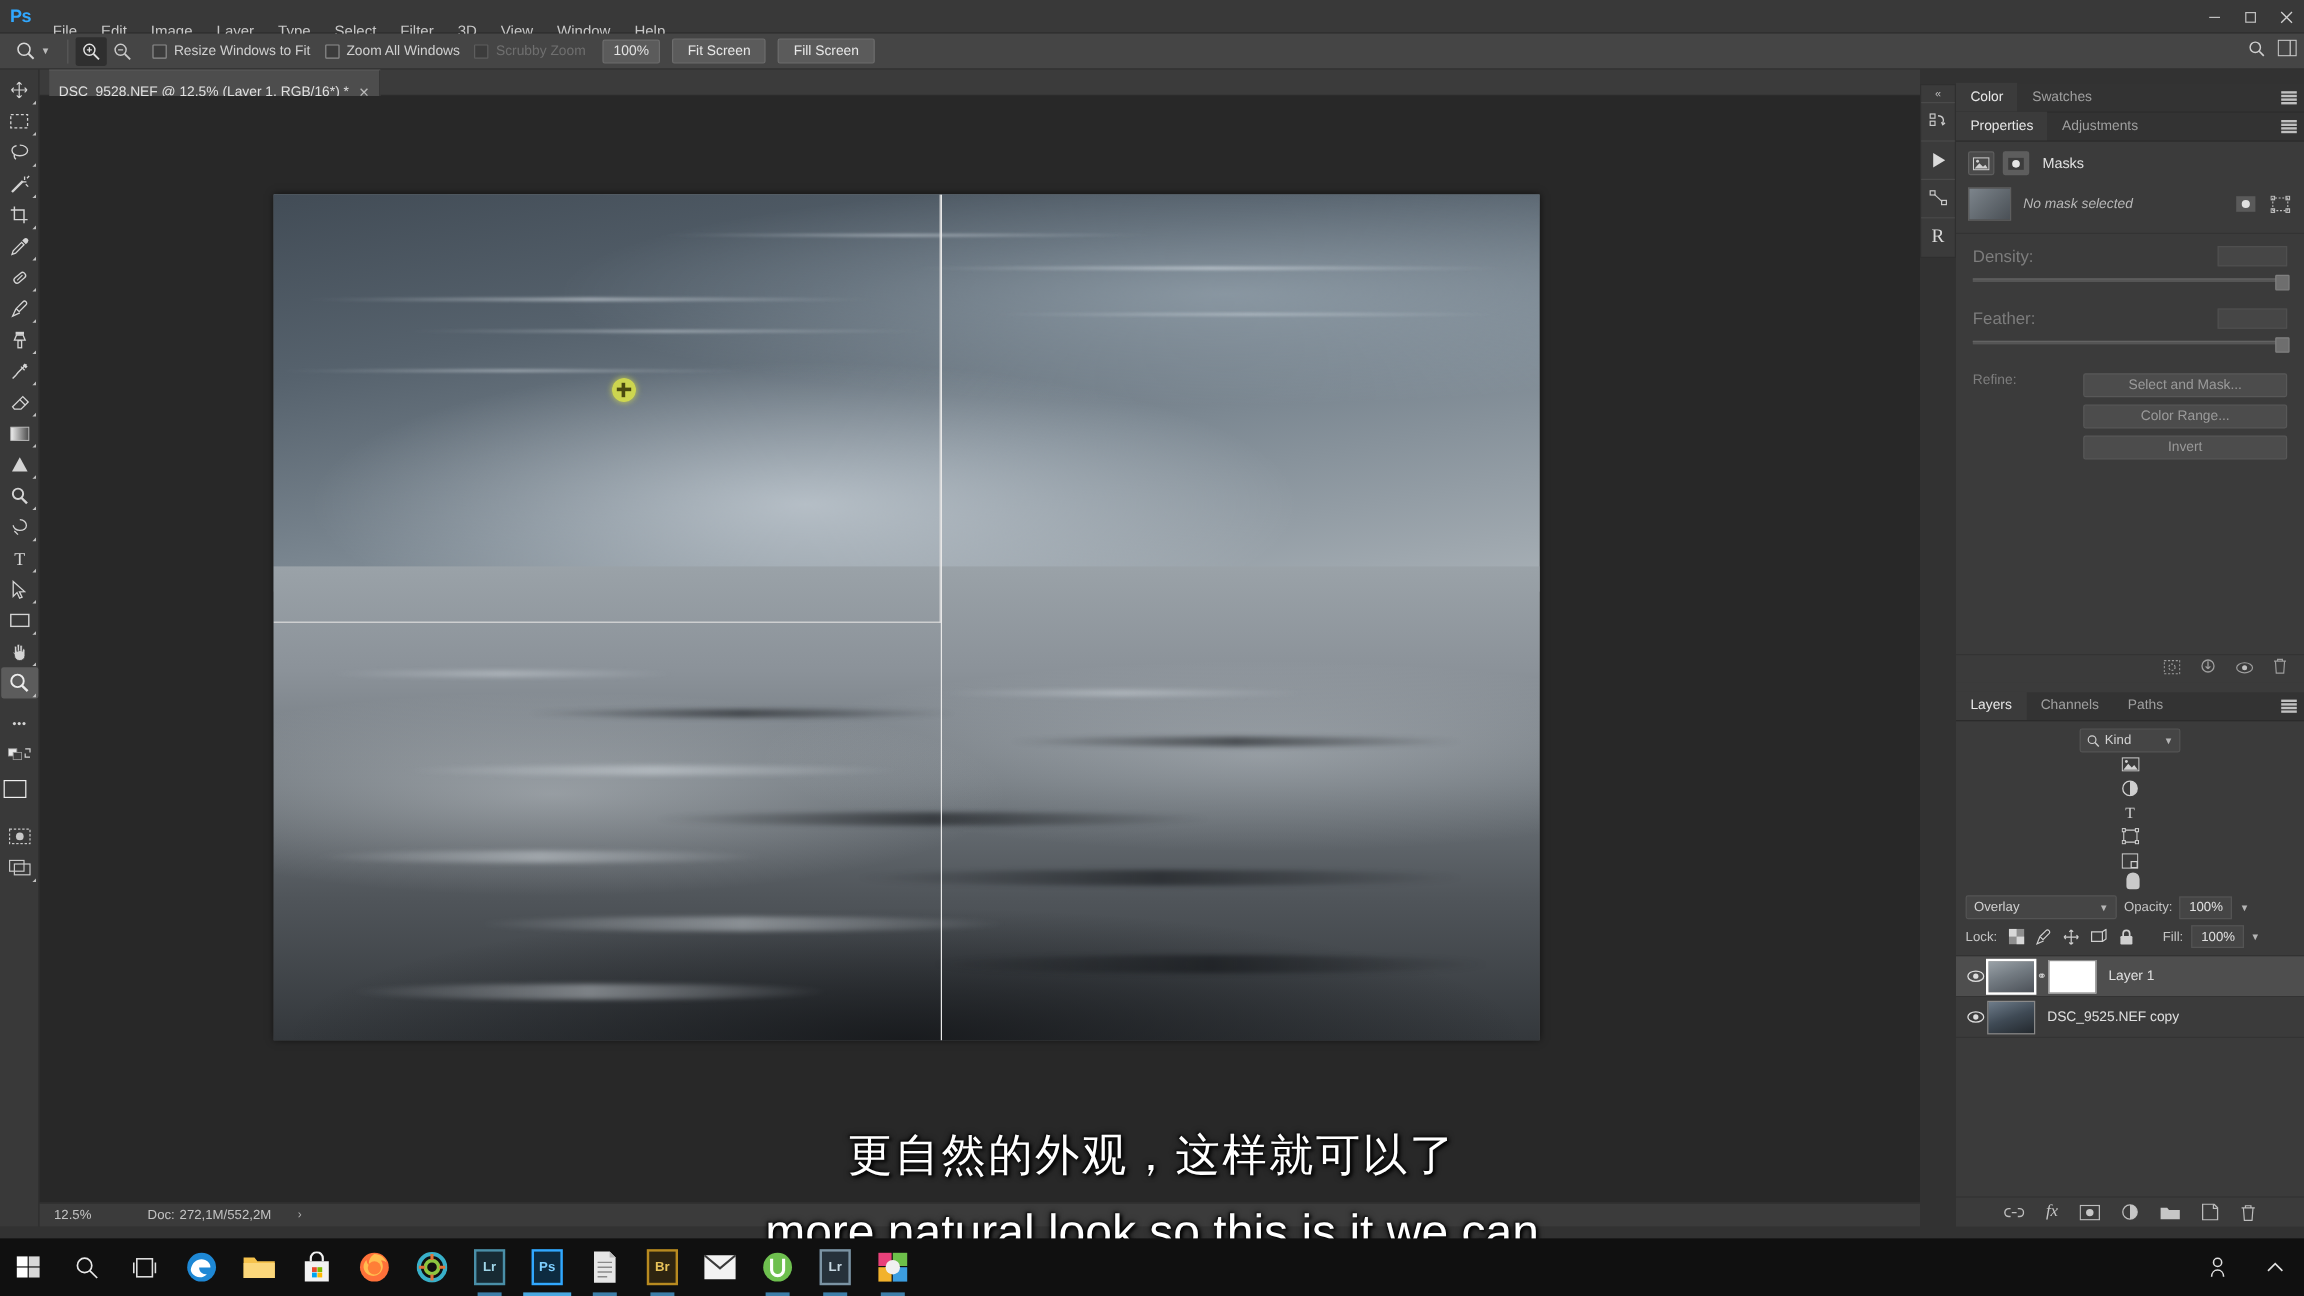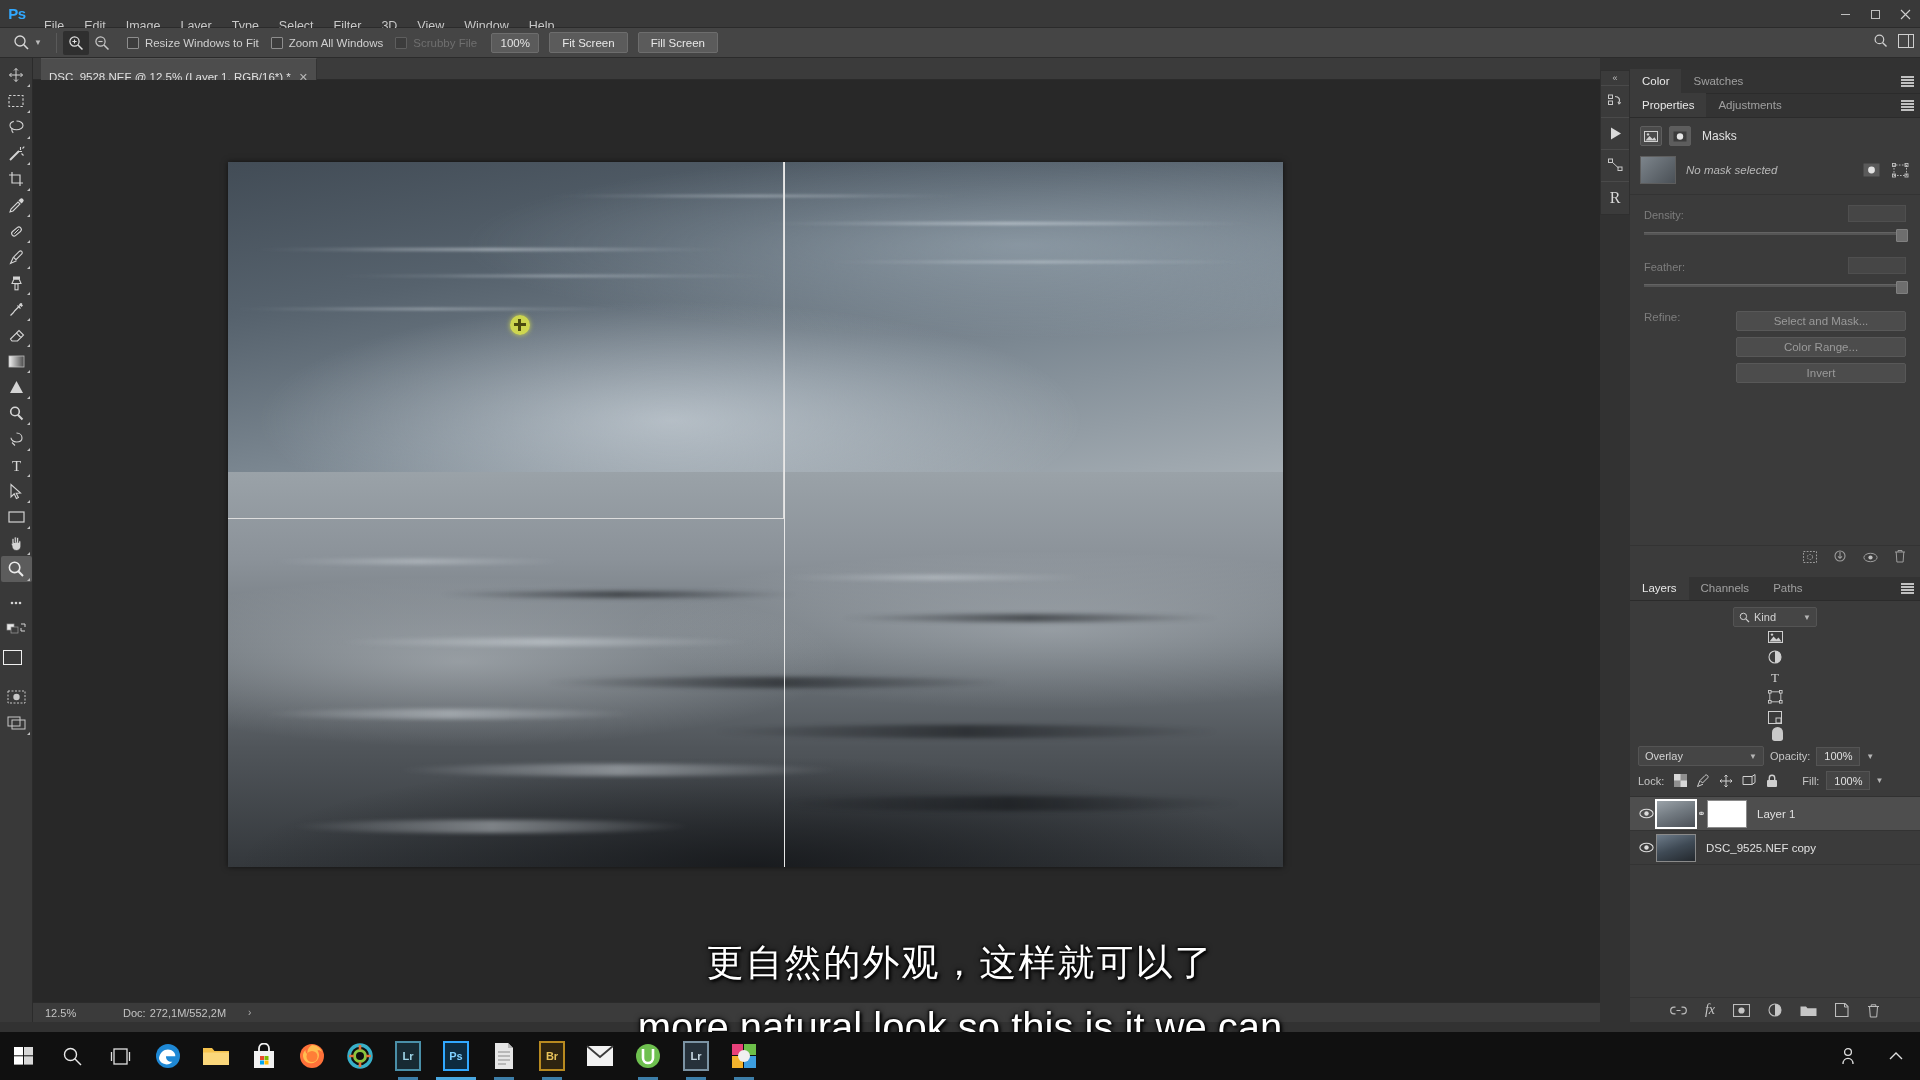--- a/index.html
+++ b/index.html
@@ -219,21 +219,21 @@
     border-bottom: 1px solid #333;
   }
   .mask-thumb {
     width: 36px; height: 28px; background: linear-gradient(135deg,#7d858c,#4a5056);
     border: 1px solid #5e5e5e;
   }
   .mask-label { color: #b8b8b8; font-size: 11.5px; font-style: italic; flex: 1; }
   .mask-btn { width: 19px; height: 17px; display: flex; align-items: center; justify-content: center; }
 
   .prop-row { padding: 10px 14px 2px; }
-  .prop-label { color: #7d7d7d; font-size: 11px; display: inline-block; }
+  .prop-label { color: #7d7d7d; font-size: 14px; display: inline-block; }
   .prop-val {
     float: right; width: 58px; height: 17px; background: #464646; border: 1px solid #4f4f4f;
   }
   .slider {
     clear: both; height: 3px; background: #555; margin-top: 9px; position: relative;
     border-top: 1px solid #636363;
   }
   .slider::after {
     content: ''; position: absolute; right: -2px; top: -4px; width: 10px; height: 11px;
     background: #6e6e6e; border: 1px solid #808080; border-radius: 1px;
@@ -398,21 +398,21 @@
     <label class="opt-check">
       <span class="box"></span>
       <span>Resize Windows to Fit</span>
     </label>
     <label class="opt-check">
       <span class="box"></span>
       <span>Zoom All Windows</span>
     </label>
     <label class="opt-check dim">
       <span class="box"></span>
-      <span>Scrubby File</span>
+      <span>Scrubby Zoom</span>
     </label>
     <div class="opt-field">100%</div>
     <div class="opt-button">Fit Screen</div>
     <div class="opt-button">Fill Screen</div>
     <div class="opt-right">
       <div>
         <svg width="15" height="15" viewBox="0 0 15 15">
           <circle cx="6.4" cy="6.4" r="4.3" fill="none" stroke="#cfcfcf" stroke-width="1.2"></circle>
           <path d="M9.7 9.7 L13.5 13.5" stroke="#cfcfcf" stroke-width="1.4"></path>
         </svg>

